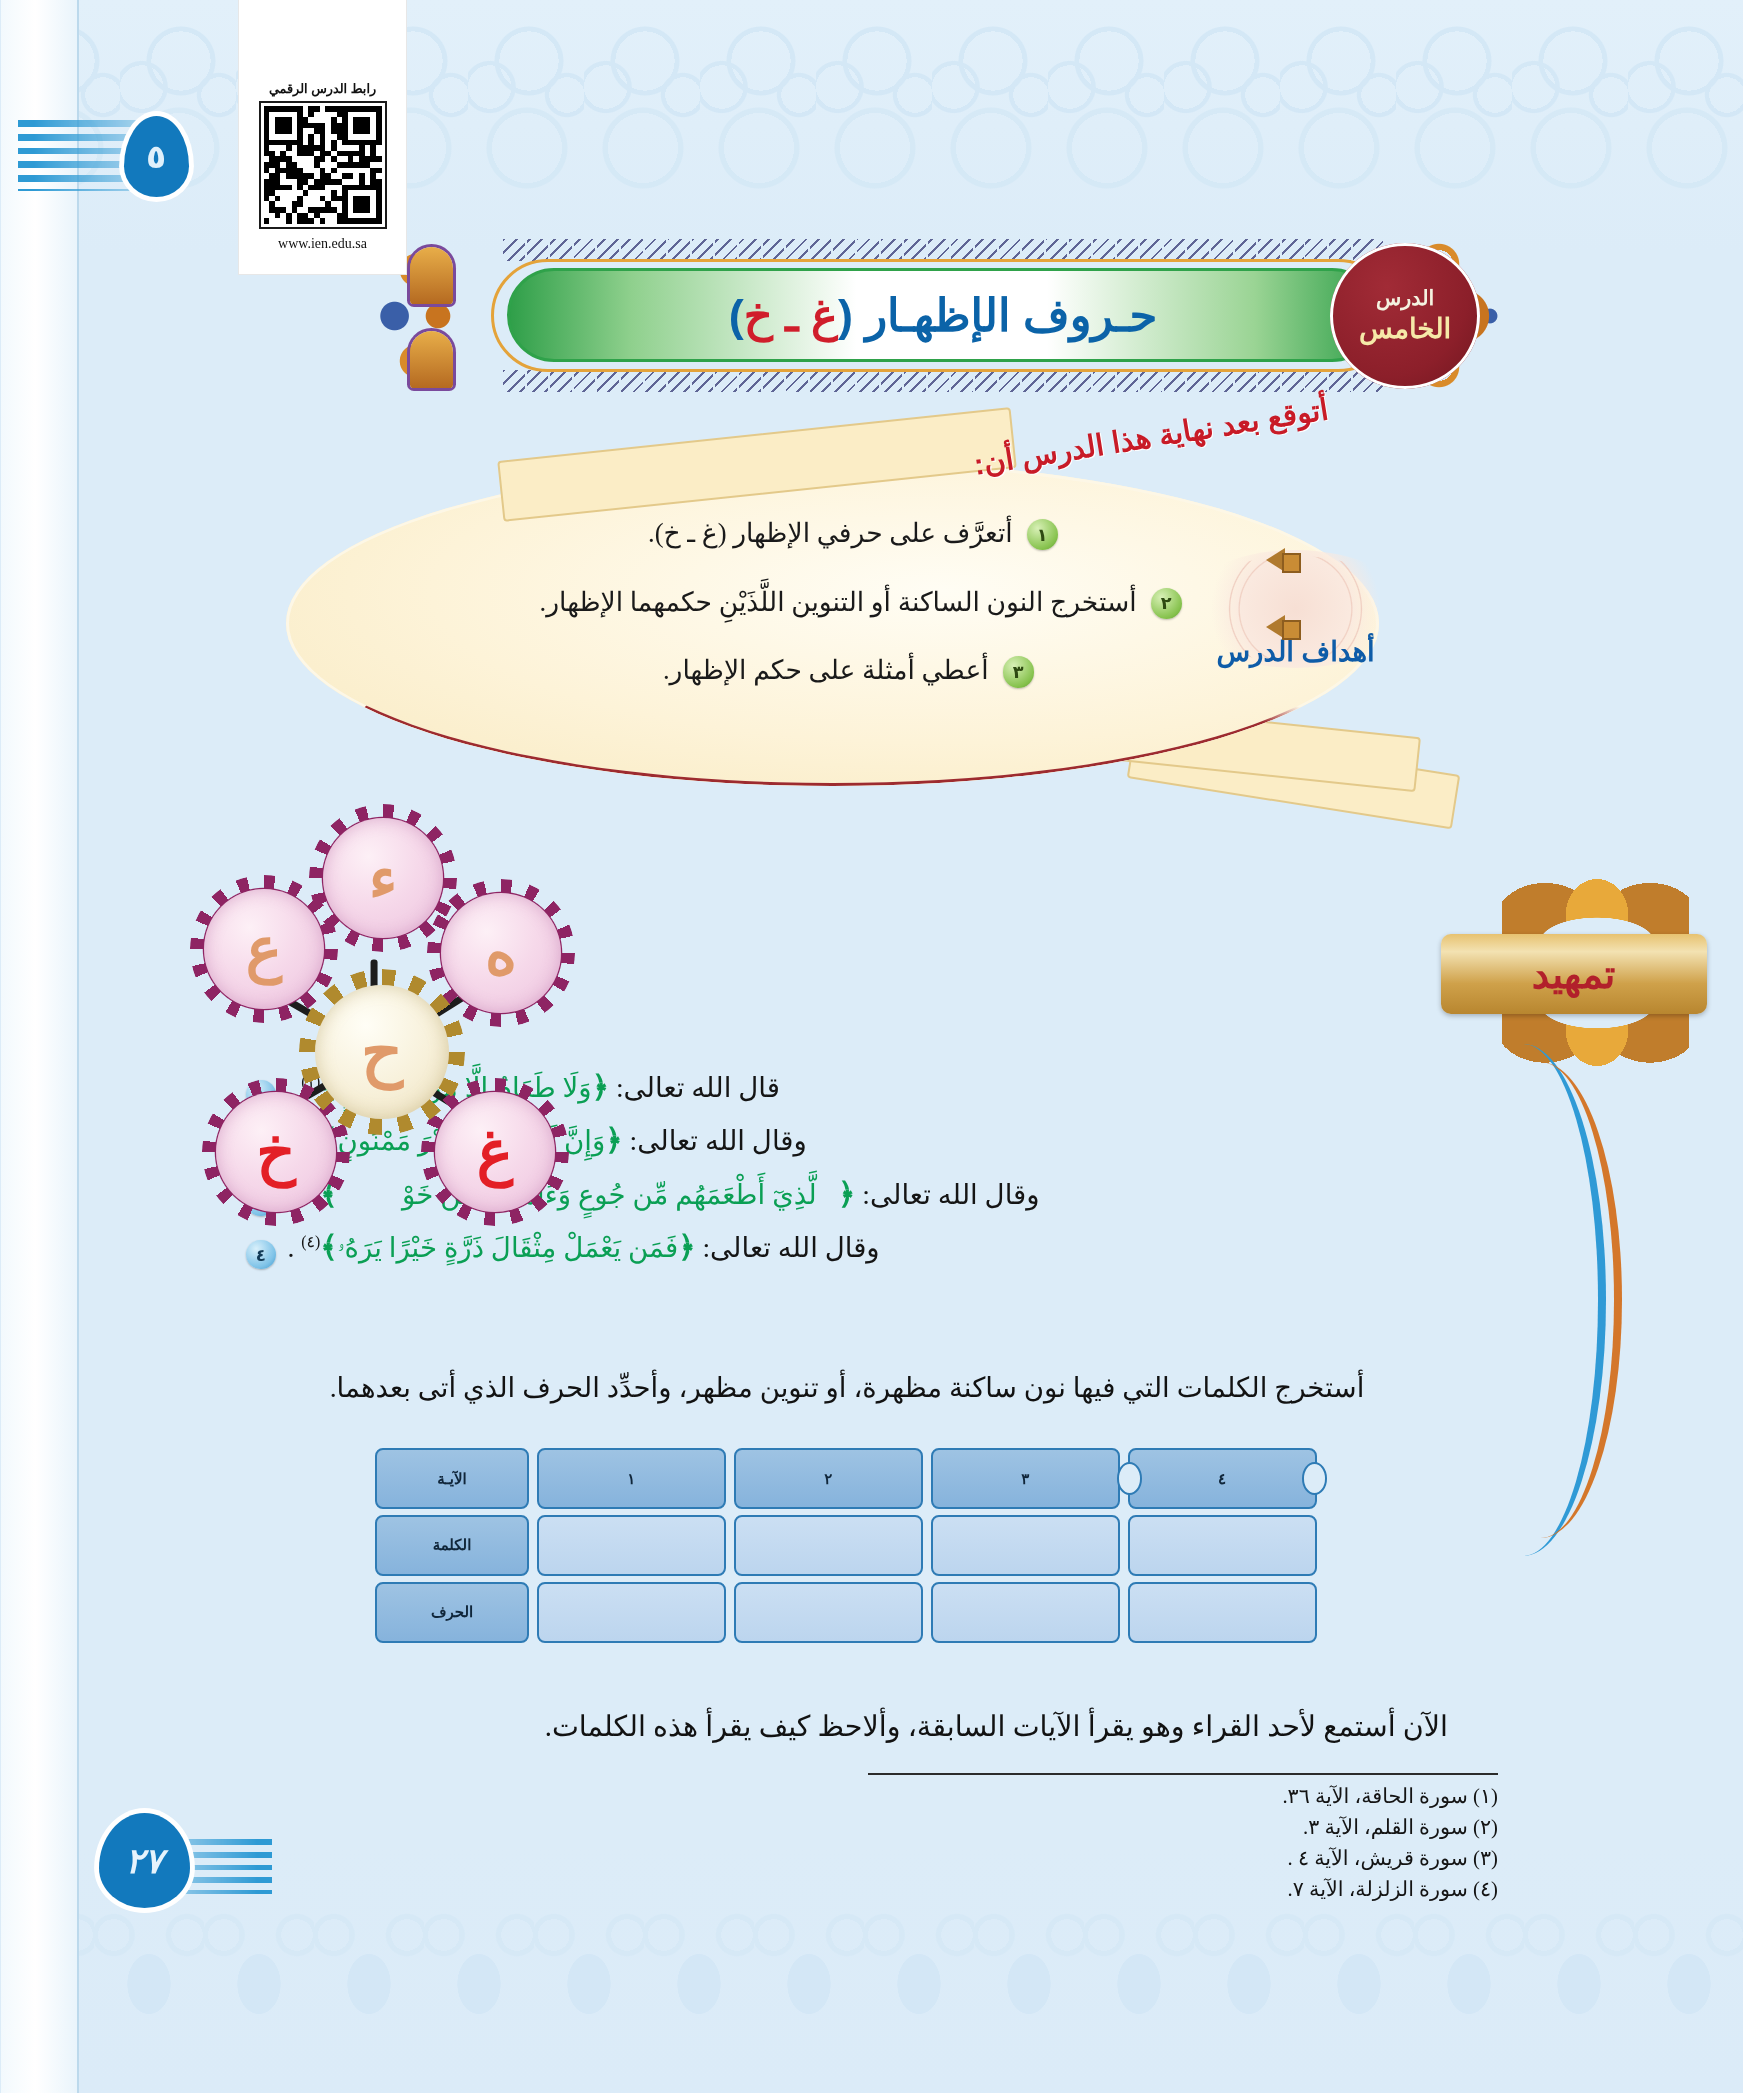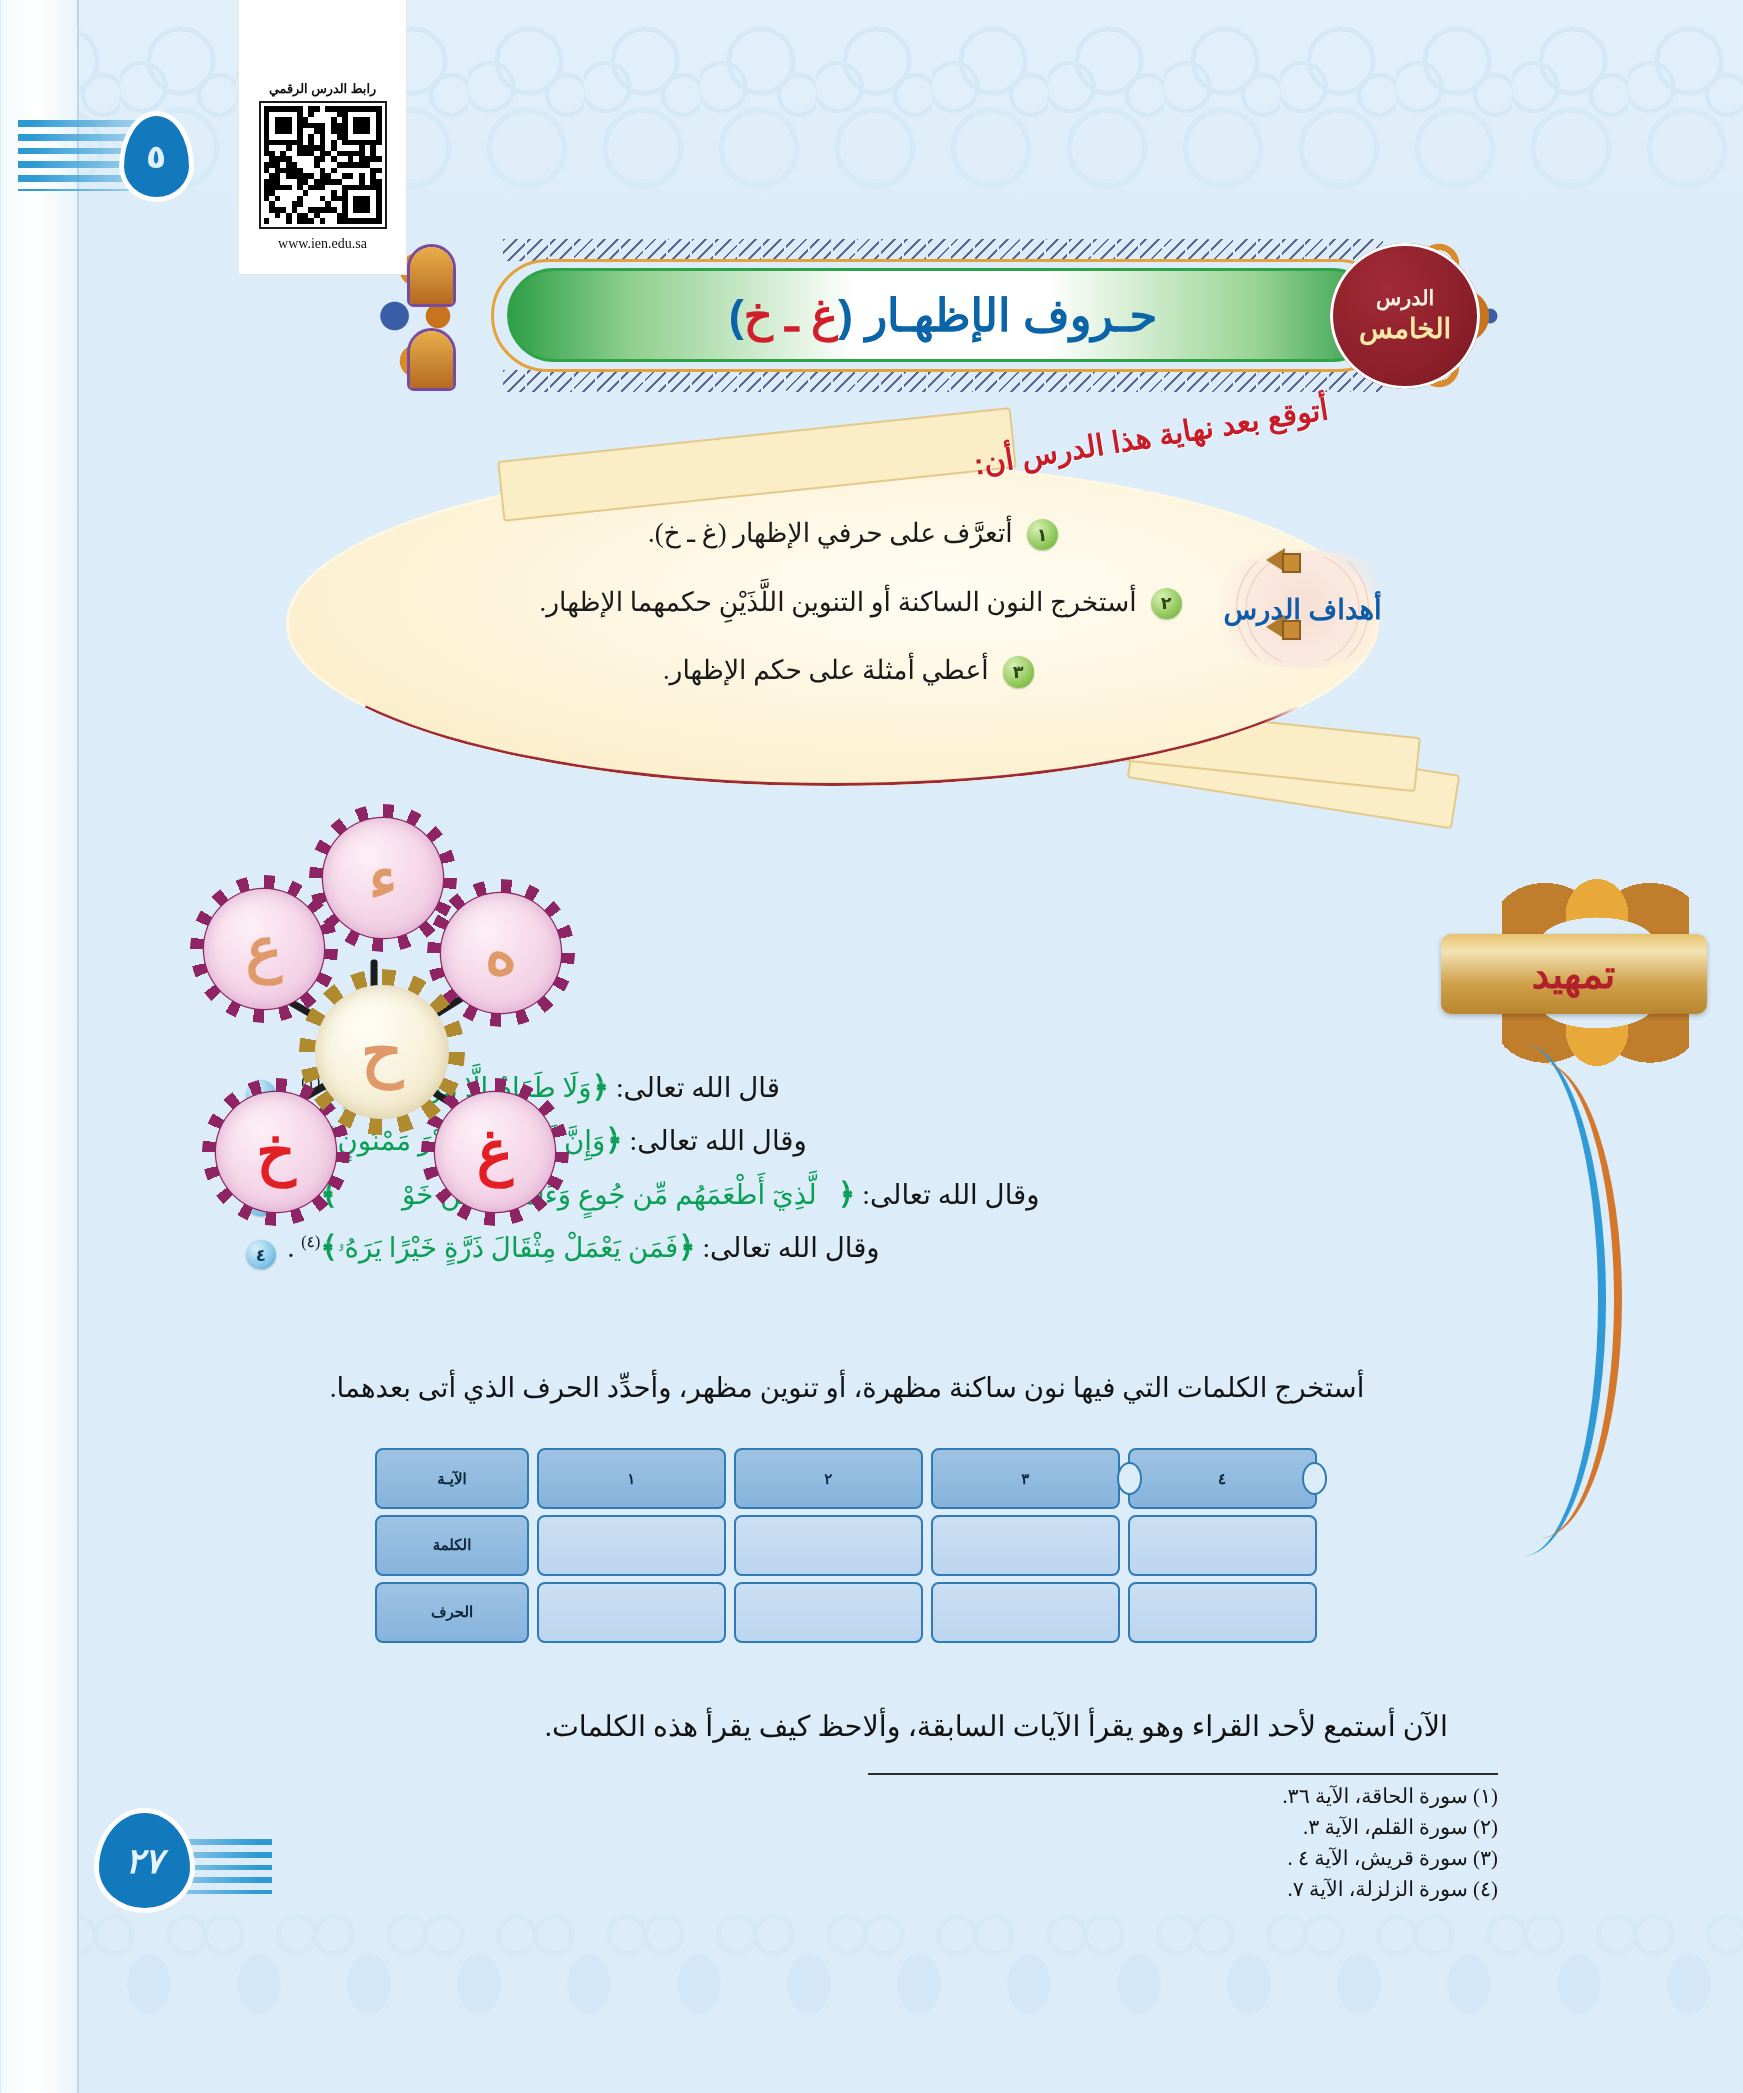--- a/index.html
+++ b/index.html
@@ -121,22 +121,22 @@
      background:radial-gradient(ellipse at 60% 40%,#fffdf4 0%,#fdf3d8 55%,#f8e9bf 100%);
      box-shadow:inset 0 0 0 3px #fdf7e6;}
   .obj-oval::after{content:"";position:absolute;inset:0;border-radius:50%;
      border:3.9px solid #9d2b2f;border-top-color:transparent;border-left-color:transparent;
      -webkit-mask-image:linear-gradient(200deg,transparent 38%,#000 42%);
      mask-image:linear-gradient(200deg,transparent 38%,#000 42%);}
   .obj-header{position:absolute;right:148px;top:-3.9px;font-size:29.6px;font-weight:bold;
      color:#c81b27;font-family:"Liberation Sans",sans-serif;transform:rotate(-9deg);z-index:4;
      text-shadow:1px 1px 0 #fff;}
 
-  .obj-badge{position:absolute;right:62px;top:126px;width:227px;height:118px;z-index:3;
-     display:flex;align-items:center;justify-content:center;}
+  .obj-badge{position:absolute;right:69px;top:126px;width:227px;height:118px;z-index:3;
+     display:flex;align-items:flex-end;justify-content:center;}
   .obj-badge-bg{position:absolute;inset:0;border-radius:50%;
      background:radial-gradient(circle,#f7dfd4 0%,#fae9df 42%,transparent 66%);}
   .obj-badge-dots{position:absolute;inset:5.9px;border-radius:50%;
      background:radial-gradient(circle at 50% 50%, transparent 46%, #f0cfc2 47%, transparent 48%),
                 radial-gradient(circle at 50% 50%, transparent 54%, #efcdc0 55%, transparent 56%);}
   .obj-badge-text{position:relative;font-size:27.6px;font-weight:bold;color:#0e5ca8;
      font-family:"Liberation Sans",sans-serif;z-index:2;}
   .obj-arrow{position:absolute;right:183px;width:43px;height:25.6px;z-index:4;}
   .obj-arrow.a1{top:124px;}
   .obj-arrow.a2{top:191px;}

